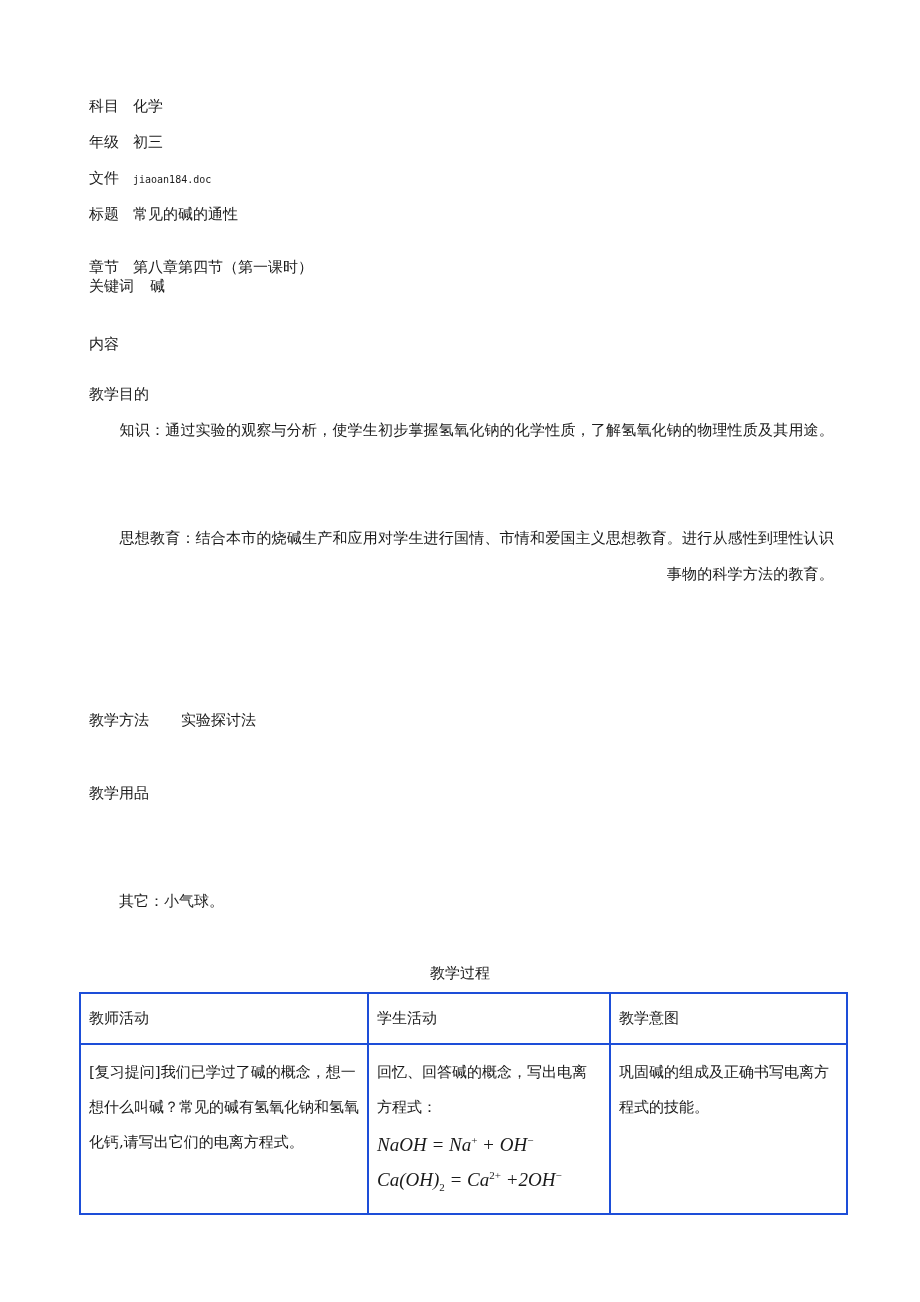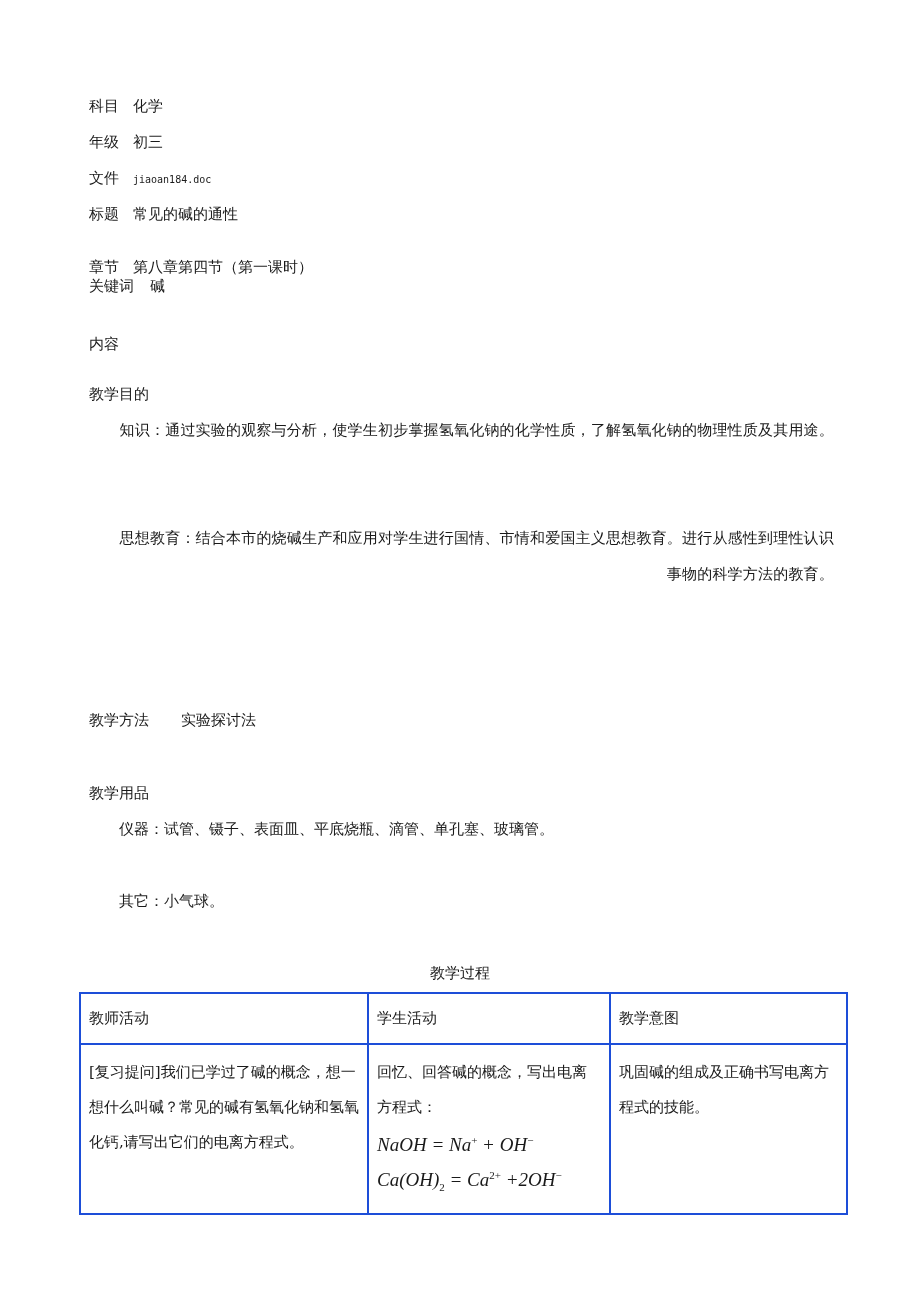--- a/index.html
+++ b/index.html
@@ -113,21 +113,20 @@
   <div class="line" style="top:384px;">教学目的</div>
   <div class="para" style="top:412px;">知识：通过实验的观察与分析，使学生初步掌握氢氧化钠的化学性质，了解氢氧化钠的物理性质及其用途。</div>
   <div class="para" style="top:520px;">思想教育：结合本市的烧碱生产和应用对学生进行国情、市情和爱国主义思想教育。进行从感性到理性认识事物的科学方法的教育。</div>
 
 
   <div class="line" style="top:710px;">
     <span class="label">教学方法</span><span class="gap3"></span><span>实验探讨法</span>
   </div>
 
   <div class="line" style="top:783px;">教学用品</div>
-  <div class="line indent" style="top:819px;">仪器：试管、镊子、表面皿、平底烧瓶、滴管、单孔塞、玻璃管。</div>
   <div class="line indent" style="top:891px;">其它：小气球。</div>
 
   <div class="caption">教学过程</div>
 
   <table class="proc">
     <colgroup>
       <col style="width:288px">
       <col style="width:242px">
       <col style="width:237px">
     </colgroup>

